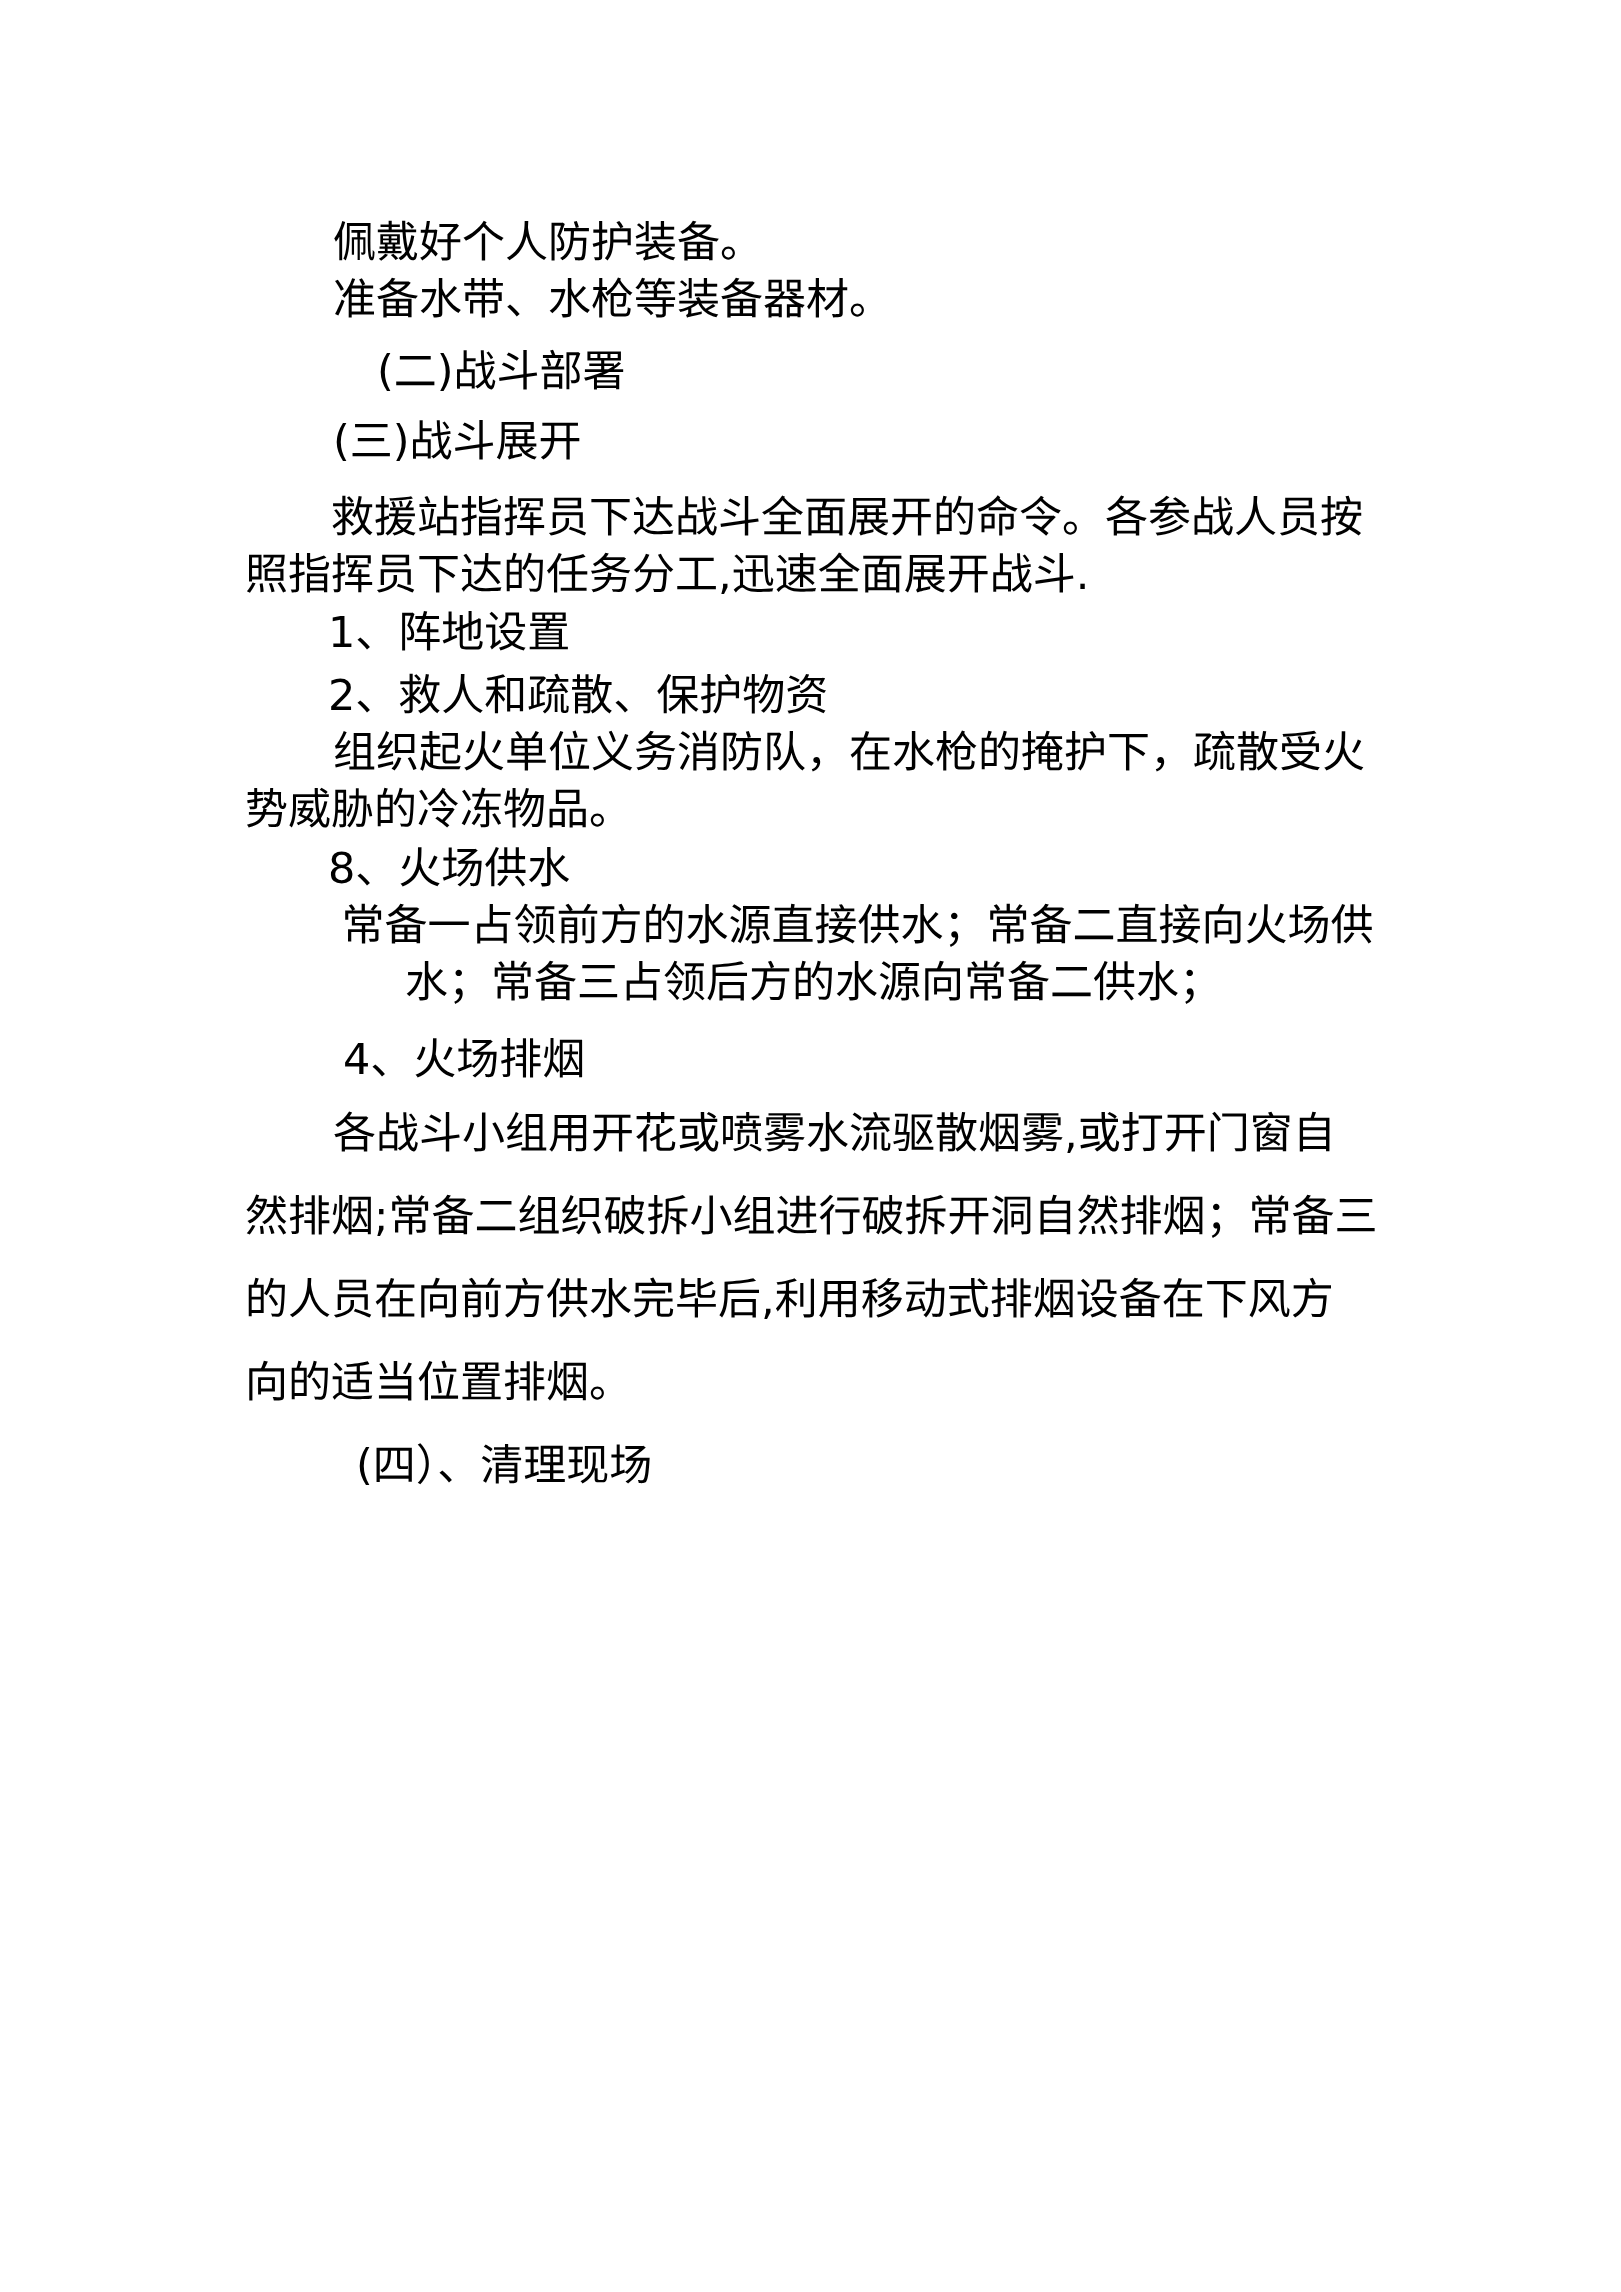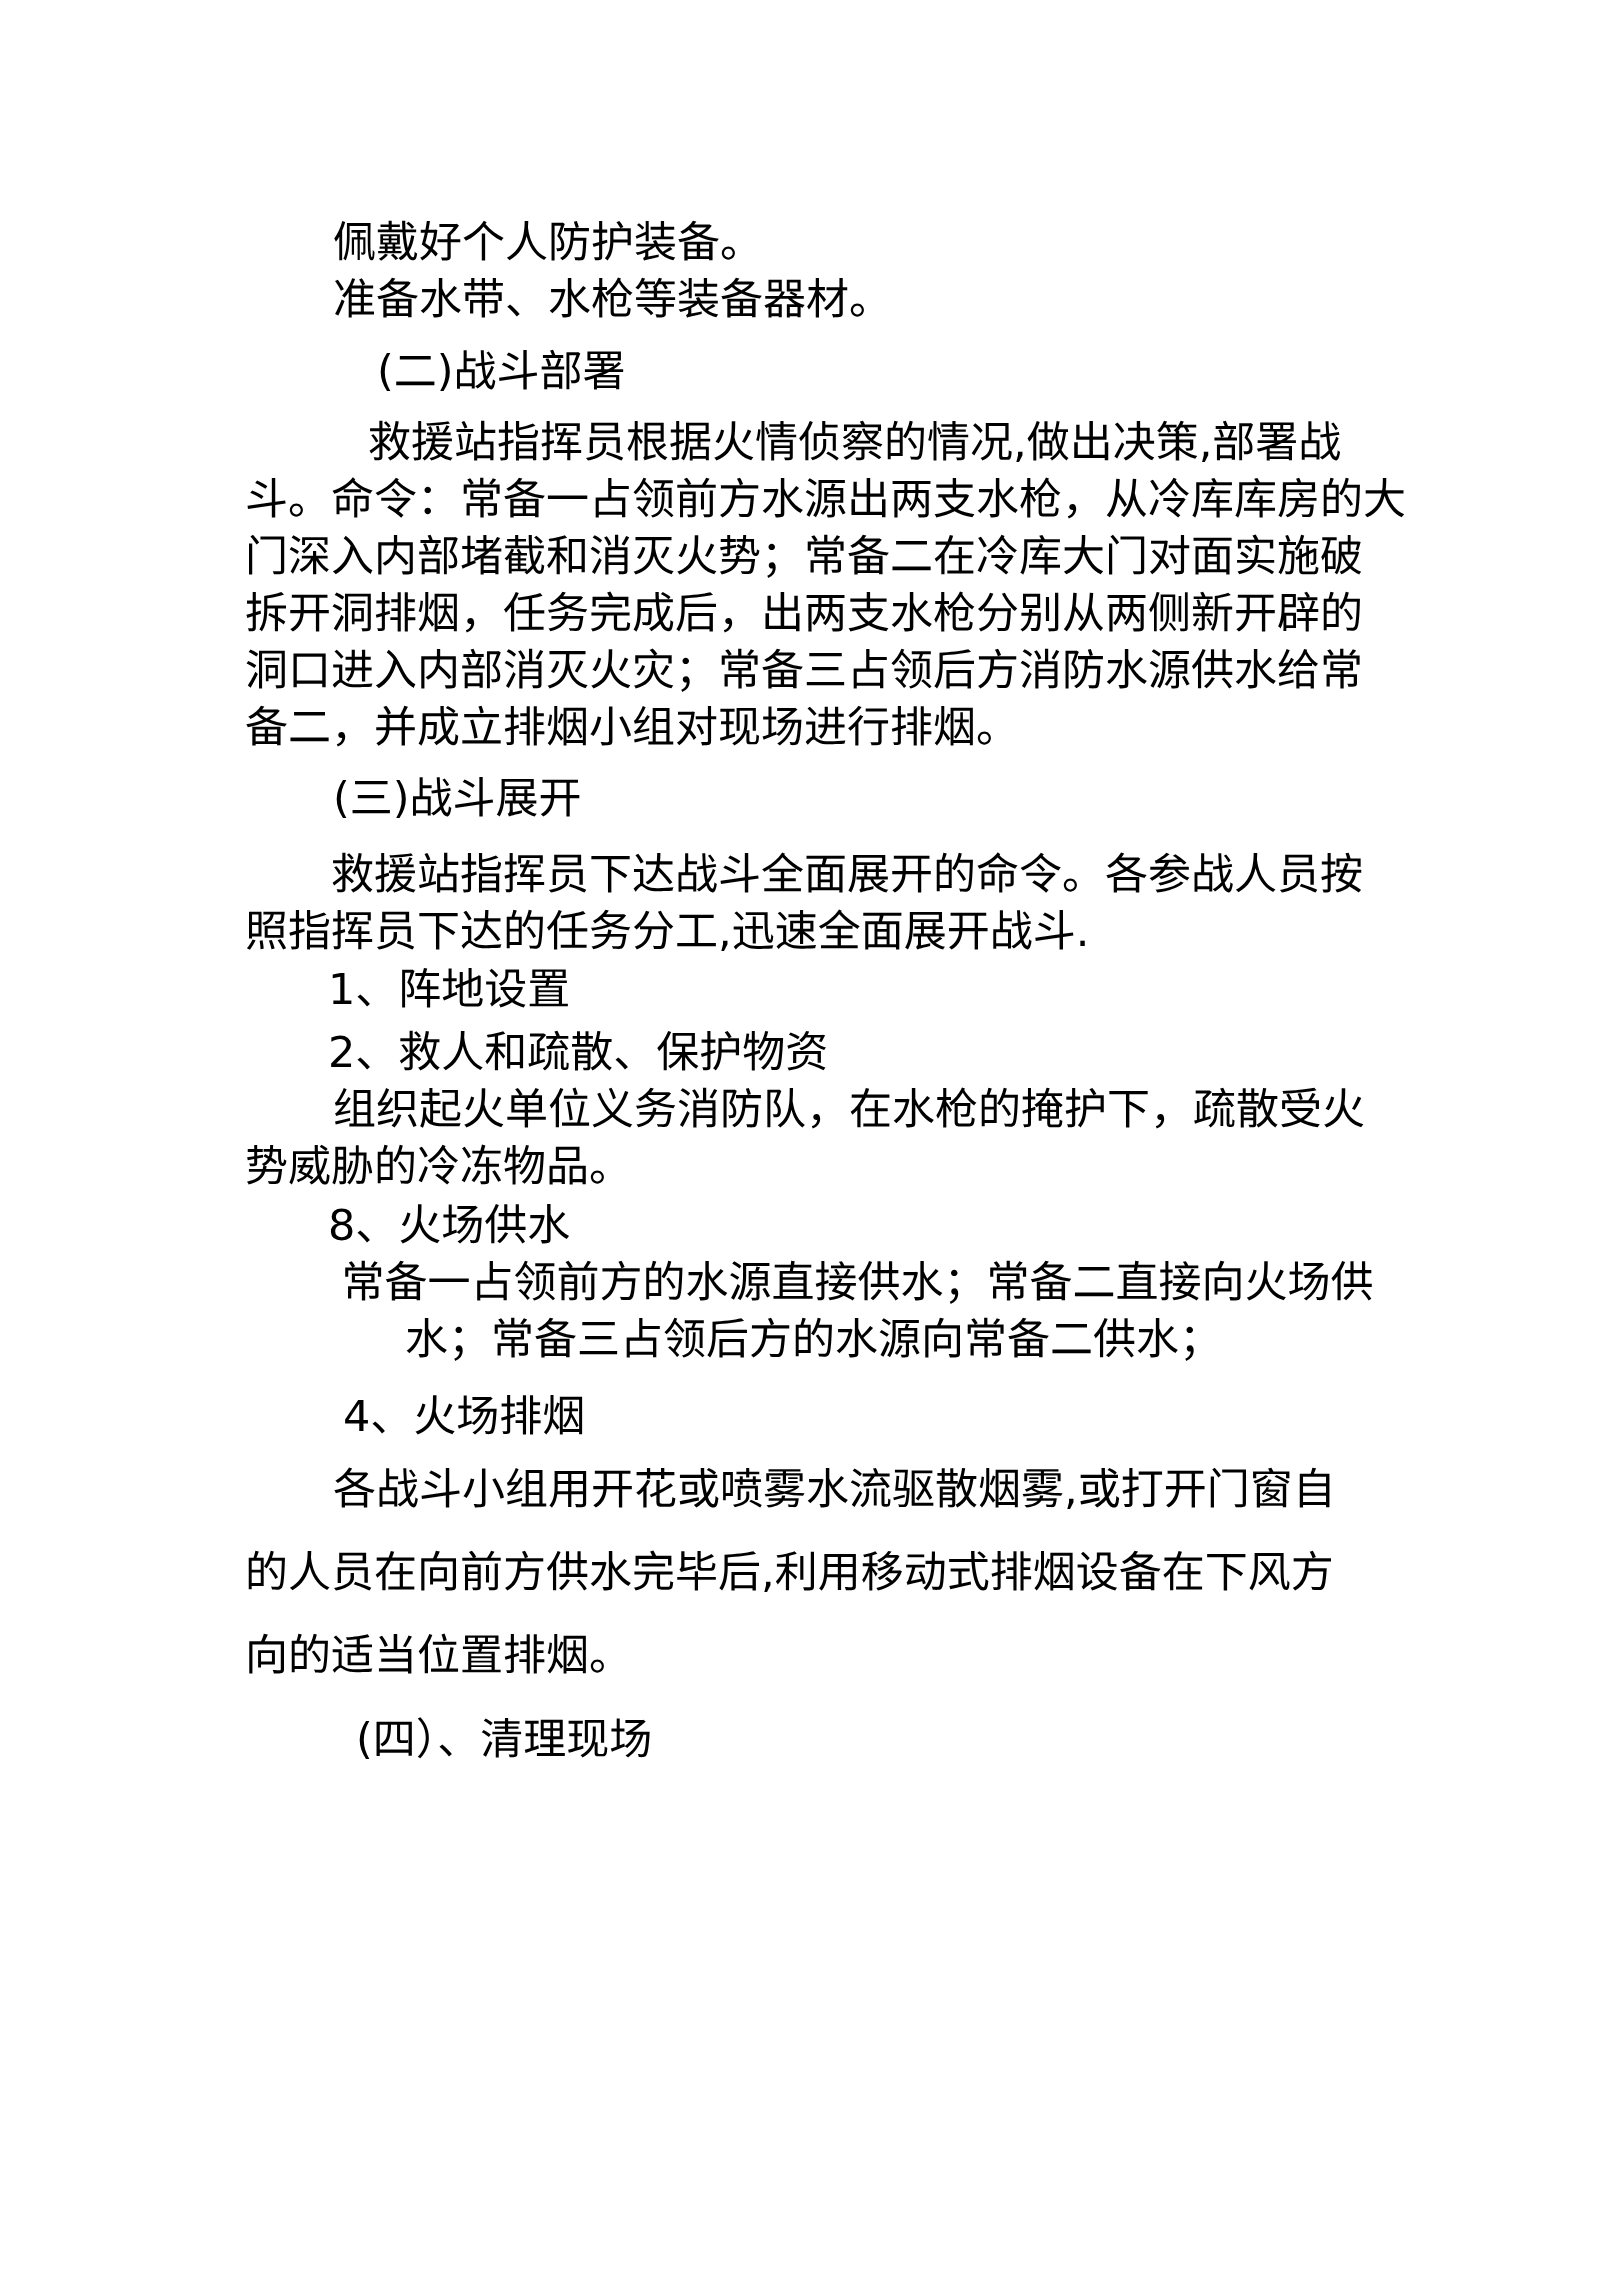--- a/index.html
+++ b/index.html
@@ -38,28 +38,20 @@
   <div class="text-column" id="text-column">
       <div class="block" style="margin-top: 0px;">
         <div class="text-line" style="line-height: 57px; height: 57px; padding-left: 88px;">佩戴好个人防护装备。</div>
       </div>
       <div class="block" style="margin-top: 0px;">
         <div class="text-line" style="line-height: 57px; height: 57px; padding-left: 88px;">准备水带、水枪等装备器材。</div>
       </div>
       <div class="block" style="margin-top: 14.7px;">
         <div class="text-line" style="line-height: 57px; height: 57px; padding-left: 132px;">(二)战斗部署</div>
       </div>
-      <div class="block" style="margin-top: 14.7px;">
-        <div class="text-line" style="line-height: 57px; height: 57px; padding-left: 123px;">救援站指挥员根据火情侦察的情况,做出决策,部署战</div>
-        <div class="text-line" style="line-height: 57px; height: 57px; padding-left: 0px;">斗。命令：常备一占领前方水源出两支水枪，从冷库库房的大</div>
-        <div class="text-line" style="line-height: 57px; height: 57px; padding-left: 0px;">门深入内部堵截和消灭火势；常备二在冷库大门对面实施破</div>
-        <div class="text-line" style="line-height: 57px; height: 57px; padding-left: 0px;">拆开洞排烟，任务完成后，出两支水枪分别从两侧新开辟的</div>
-        <div class="text-line" style="line-height: 57px; height: 57px; padding-left: 0px;">洞口进入内部消灭火灾；常备三占领后方消防水源供水给常</div>
-        <div class="text-line" style="line-height: 57px; height: 57px; padding-left: 0px;">备二，并成立排烟小组对现场进行排烟。</div>
-      </div>
       <div class="block" style="margin-top: 13.7px;">
         <div class="text-line" style="line-height: 57px; height: 57px; padding-left: 88px;">(三)战斗展开</div>
       </div>
       <div class="block" style="margin-top: 18.6px;">
         <div class="text-line" style="line-height: 57px; height: 57px; padding-left: 86px; margin-top: 12px;">救援站指挥员下达战斗全面展开的命令。各参战人员按</div>
         <div class="text-line" style="line-height: 57px; height: 57px; padding-left: 0px;">照指挥员下达的任务分工,迅速全面展开战斗.</div>
       </div>
       <div class="block" style="margin-top: 1px;">
         <div class="text-line" style="line-height: 57px; height: 57px; padding-left: 83px;">1、阵地设置</div>
       </div>
@@ -75,20 +67,21 @@
       </div>
       <div class="block" style="margin-top: 0px; text-align: center;">
         <div class="text-line" style="line-height: 57px; height: 57px; padding-left: 88px;">常备一占领前方的水源直接供水；常备二直接向火场供</div>
         <div class="text-line" style="line-height: 57px; height: 57px; padding-left: 0px;">水；常备三占领后方的水源向常备二供水；</div>
       </div>
       <div class="block" style="margin-top: 20px;">
         <div class="text-line" style="line-height: 57px; height: 57px; padding-left: 98px;">4、火场排烟</div>
       </div>
       <div class="block" style="margin-top: 3.9px;">
         <div class="text-line" style="line-height: 83px; height: 83px; padding-left: 88px;">各战斗小组用开花或喷雾水流驱散烟雾,或打开门窗自</div>
+        <div class="text-line" style="line-height: 83px; height: 83px; padding-left: 0px;">然排烟;常备二组织破拆小组进行破拆开洞自然排烟；常备三</div>
         <div class="text-line" style="line-height: 83px; height: 83px; padding-left: 0px;">的人员在向前方供水完毕后,利用移动式排烟设备在下风方</div>
         <div class="text-line" style="line-height: 83px; height: 83px; padding-left: 0px;">向的适当位置排烟。</div>
       </div>
       <div class="block" style="margin-top: 13.7px;">
         <div class="text-line" style="line-height: 57px; height: 57px; padding-left: 111px;">(四）、清理现场</div>
       </div>
     </div>
 </div>
 
 

